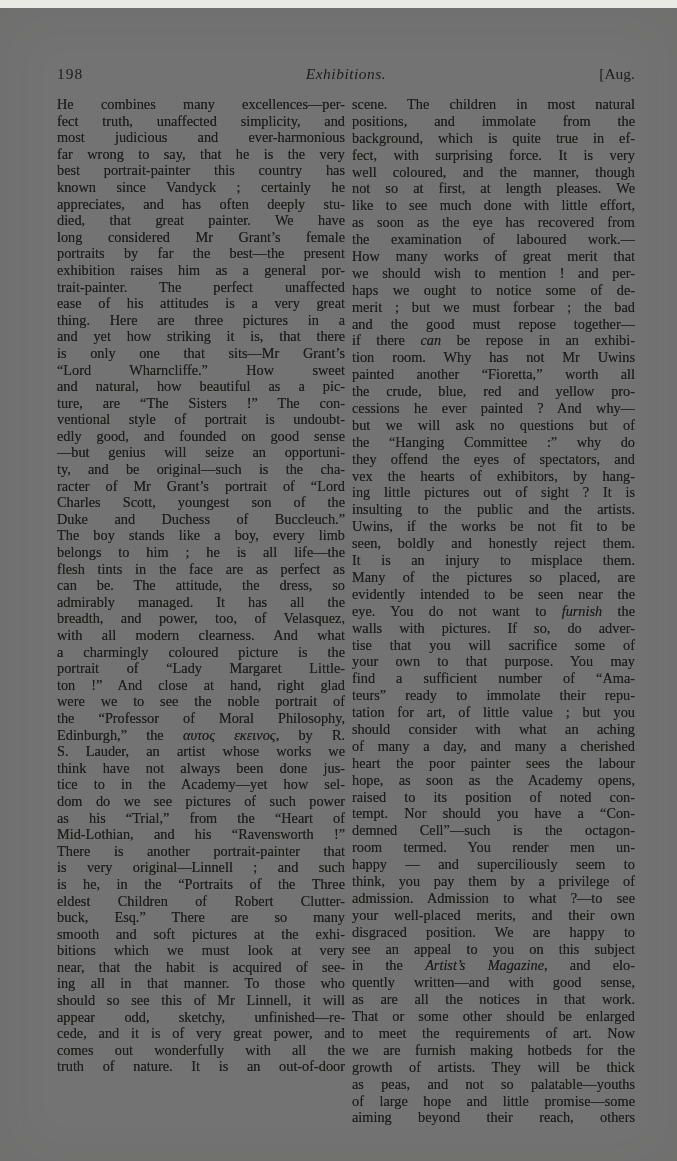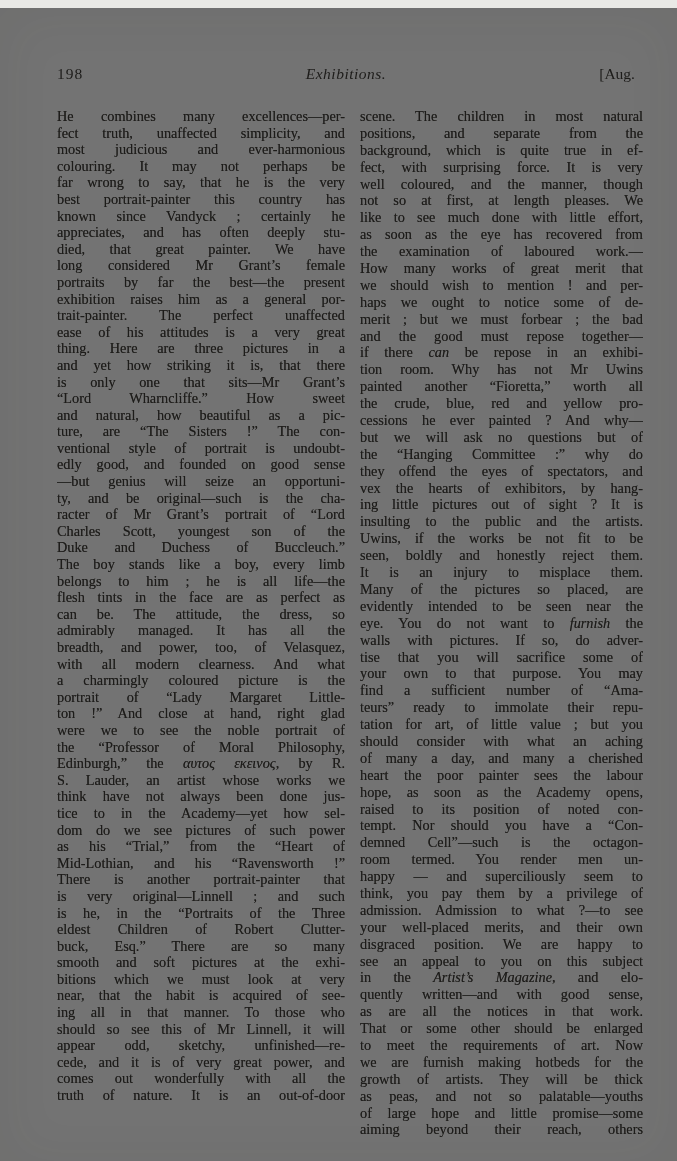--- a/index.html
+++ b/index.html
@@ -26,24 +26,23 @@
     display: flex;
     align-items: baseline;
     font-size: 15.5px;
     line-height: 18px;
   }
   .running-head .page-num   { width: 90px; text-align: left; letter-spacing: 1px; }
   .running-head .head-title { flex: 1; text-align: center; font-style: italic; letter-spacing: 0.5px; }
   .running-head .head-date  { width: 90px; text-align: right; }
   .columns {
     position: absolute;
-    top: 100px;
+    top: 88px;
     left: 57px;
     display: flex;
-    gap: 8px;
   }
   .col {
     font-size: 14.3px;
     text-shadow: 0 0 0.5px rgba(20,18,15,0.6);
   }
   .col-left  { width: 288px; margin-right: 7px; }
   .col-right { width: 283px; }
   .line {
     text-align: justify;
     text-align-last: justify;
@@ -64,21 +63,20 @@
     <span class="page-num">198</span>
     <span class="head-title">Exhibitions.</span>
     <span class="head-date">[Aug.</span>
   </div>
 
   <div class="columns">
     <div class="col col-left">
         <div class="line">He combines many excellences—per-</div>
         <div class="line">fect truth, unaffected simplicity, and</div>
         <div class="line">most judicious and ever-harmonious</div>
-        <div class="line">colouring. It may not perhaps be</div>
         <div class="line">far wrong to say, that he is the very</div>
         <div class="line">best portrait-painter this country has</div>
         <div class="line">known since Vandyck ; certainly he</div>
         <div class="line">appreciates, and has often deeply stu-</div>
         <div class="line">died, that great painter. We have</div>
         <div class="line">long considered Mr Grant’s female</div>
         <div class="line">portraits by far the best—the present</div>
         <div class="line">exhibition raises him as a general por-</div>
         <div class="line">trait-painter. The perfect unaffected</div>
         <div class="line">ease of his attitudes is a very great</div>
@@ -124,21 +122,21 @@
         <div class="line">near, that the habit is acquired of see-</div>
         <div class="line">ing all in that manner. To those who</div>
         <div class="line">should so see this of Mr Linnell, it will</div>
         <div class="line">appear odd, sketchy, unfinished—re-</div>
         <div class="line">cede, and it is of very great power, and</div>
         <div class="line">comes out wonderfully with all the</div>
         <div class="line">truth of nature. It is an out-of-door</div>
       </div>
     <div class="col col-right">
         <div class="line">scene. The children in most natural</div>
-        <div class="line">positions, and separate from the</div>
+        <div class="line">positions, and immolate from the</div>
         <div class="line">background, which is quite true in ef-</div>
         <div class="line">fect, with surprising force. It is very</div>
         <div class="line">well coloured, and the manner, though</div>
         <div class="line">not so at first, at length pleases. We</div>
         <div class="line">like to see much done with little effort,</div>
         <div class="line">as soon as the eye has recovered from</div>
         <div class="line">the examination of laboured work.—</div>
         <div class="line">How many works of great merit that</div>
         <div class="line">we should wish to mention ! and per-</div>
         <div class="line">haps we ought to notice some of de-</div>

